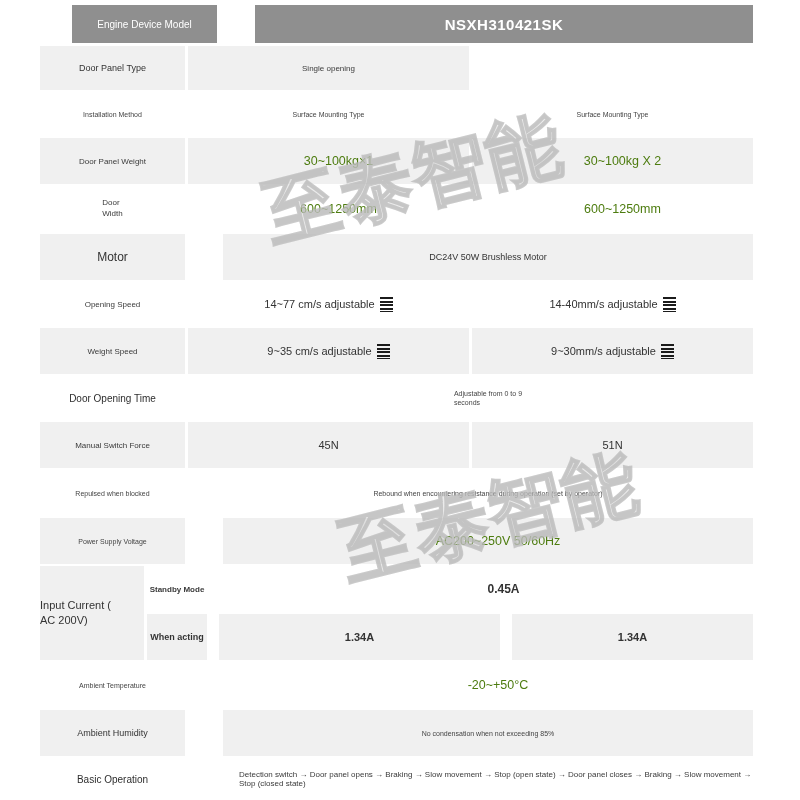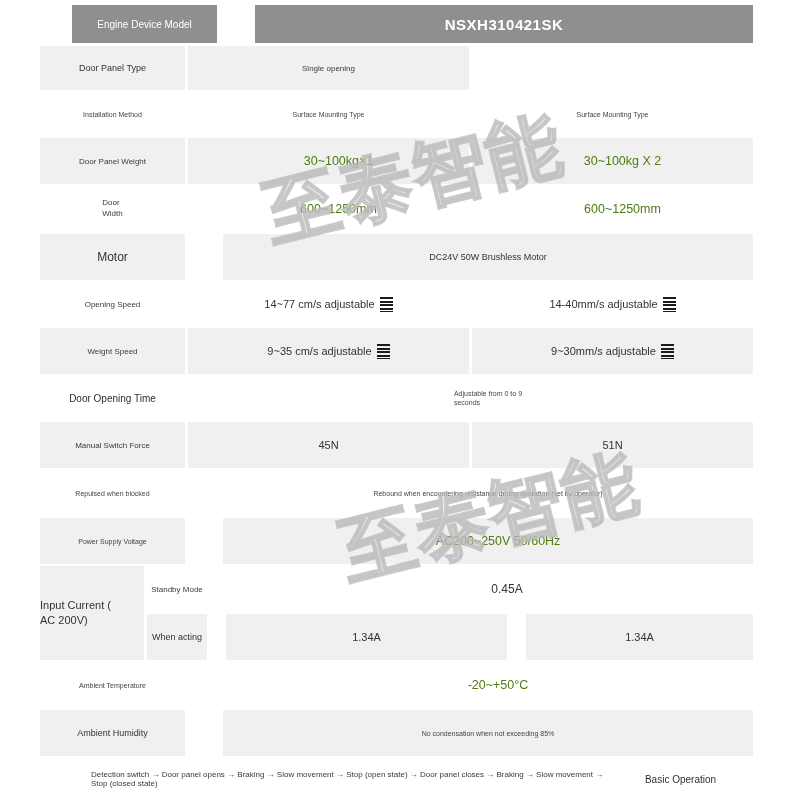--- a/index.html
+++ b/index.html
@@ -40,21 +40,21 @@
   .adjust-icon { display:inline-block; width:13px; height:15px; margin-left:5px;
                  vertical-align:-3px;
                  background:repeating-linear-gradient(to bottom,#1b1b1b 0 2px,transparent 2px 3.6px); }
 
   
   .compound { display:flex; gap:3px; margin-bottom:2px; }
   .compound .side-label { width:104px; flex:none; background:#f0f0f0;
       display:flex; align-items:center; justify-content:flex-start; 
       text-align:left; font-size:11px; }
   .compound .sub-rows { flex:1; display:flex; flex-direction:column; gap:2px; }
-  .compound .sub-row { display:flex; gap:19px; height:46px; }
+  .compound .sub-row { display:flex; gap:12px; height:46px;font-weight:bold; }
   .compound .sub-label { width:60px; flex:none; }
   .sub-row.white-bg .cell { background:#ffffff; }
   .sub-row.gray-bg  .cell { background:#f0f0f0; }
   .sub-row .v2 { width:281px; flex:none; }
   .sub-row .v3 { flex:1; }
 
   .basic-value { justify-content:flex-start; text-align:left; padding-left:16px; }
 
   .watermark { position:absolute; font-size:74px; font-weight:bold; letter-spacing:2px;
                color:rgba(190,190,190,0.30); -webkit-text-stroke:2px rgba(185,185,185,0.75);
@@ -182,17 +182,17 @@
     <div class="cell col1 t7">Ambient Temperature</div>
     <div class="cell merged t12">-20~+50°C</div>
   </div>
 
   <div class="row gray h46">
     <div class="cell col1 t9">Ambient Humidity</div>
     <div class="cell merged t7">No condensation when not exceeding 85%</div>
   </div>
 
   <div class="row white h42">
+    <div class="cell col1 t10">Basic Operation</div>
     <div class="cell merged t8 basic-value">Detection switch → Door panel opens → Braking → Slow movement → Stop (open state) → Door panel closes → Braking → Slow movement → Stop (closed state)</div>
-    <div class="cell col1 t10">Basic Operation</div>
   </div>
 
 </div>
 
 </body></html>

